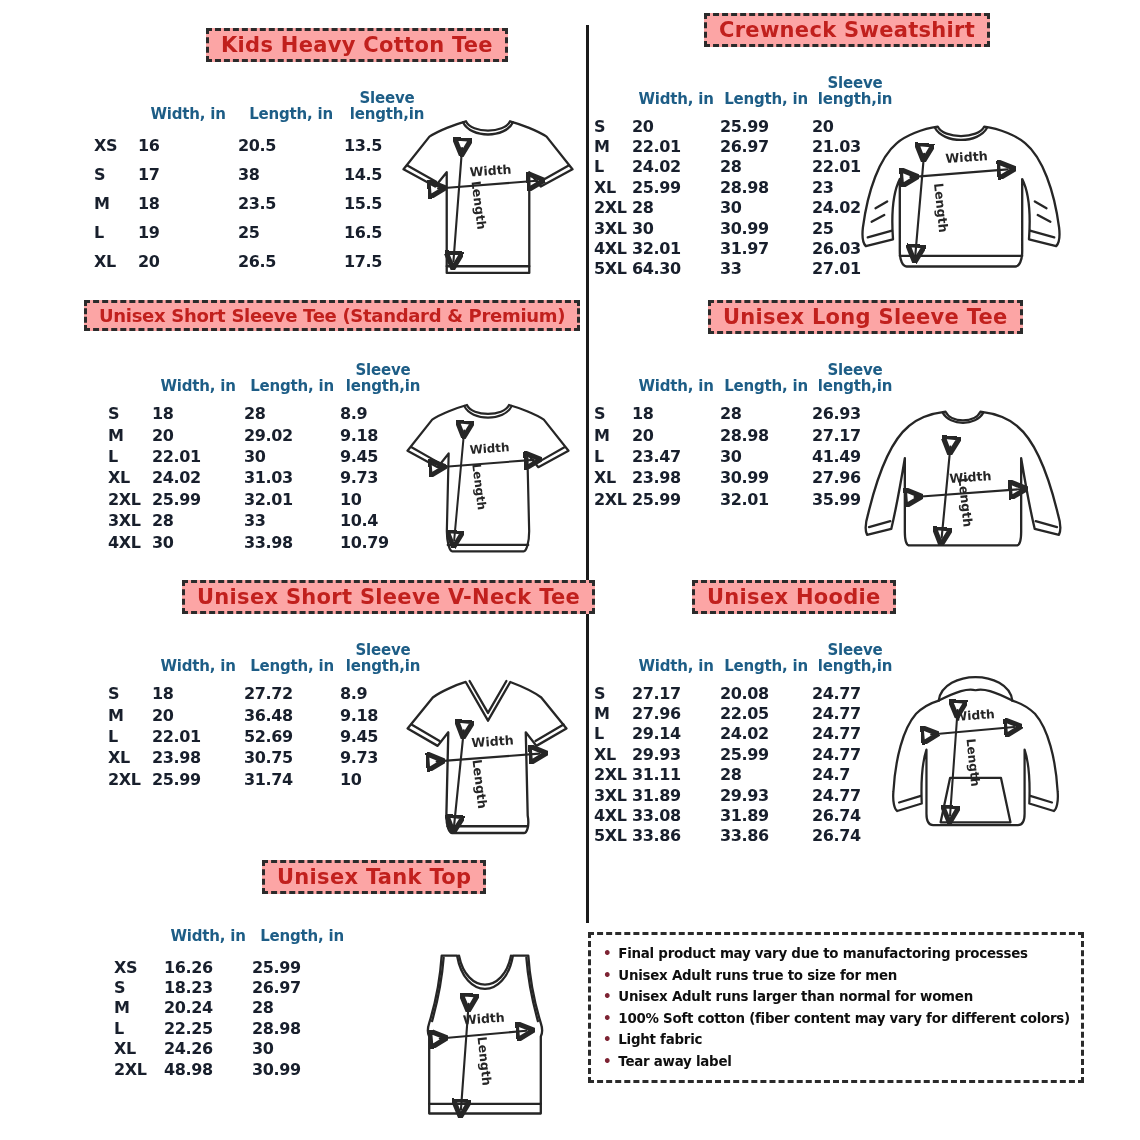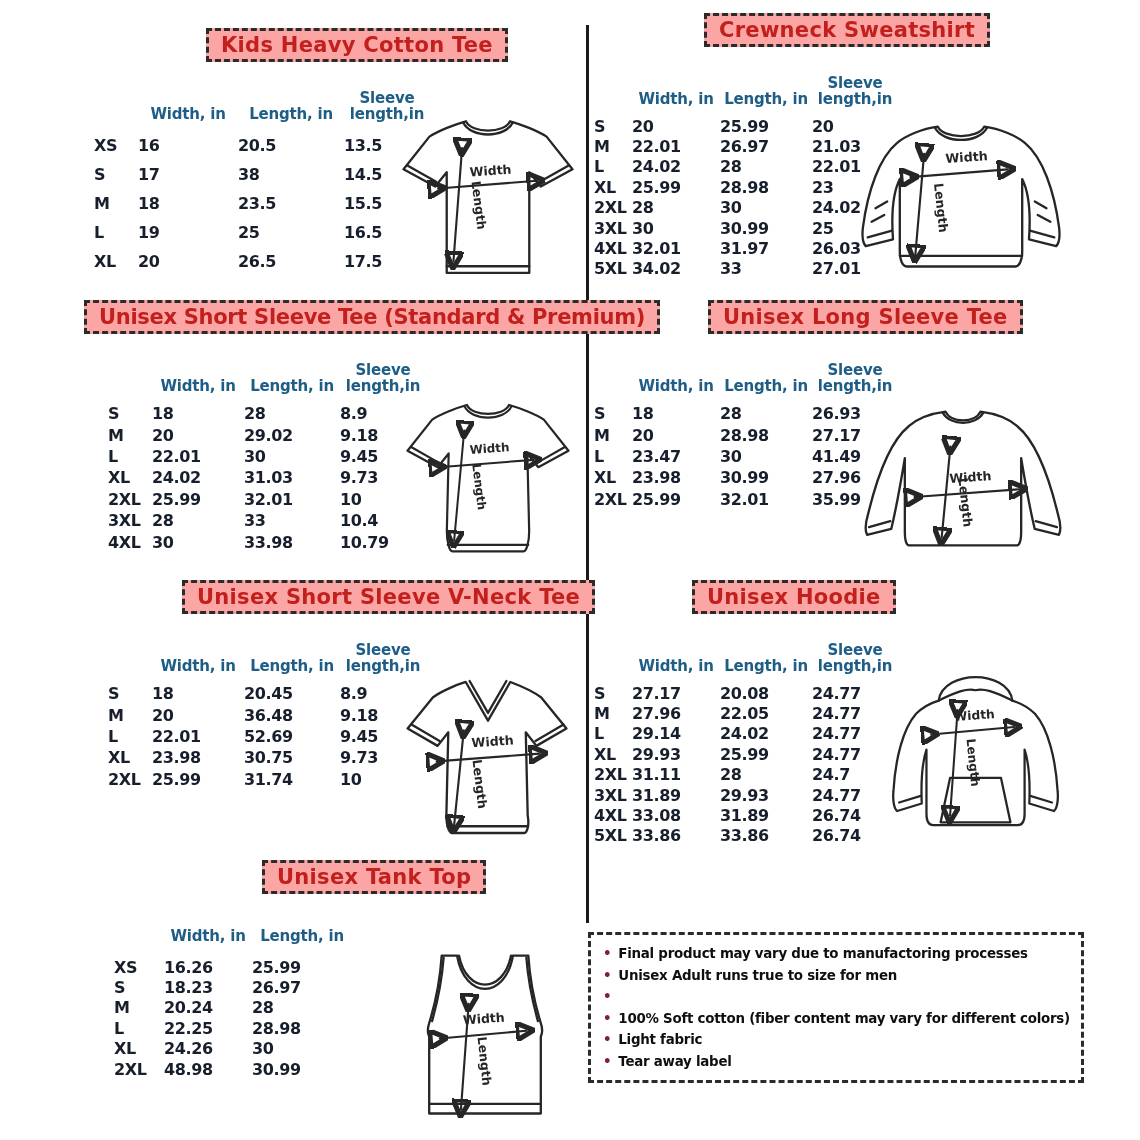--- a/index.html
+++ b/index.html
@@ -3,21 +3,21 @@
 <meta charset="utf-8">
 <style>
   html,body{margin:0;padding:0;background:#ffffff;}
   #page{position:relative;width:1140px;height:1140px;background:#ffffff;overflow:hidden;
         font-family:"DejaVu Sans",sans-serif;}
   .panel{position:absolute;}
   .divider{position:absolute;background:#1b1b1b;}
   .title-box{position:absolute;top:0;display:inline-block;border:3px dashed #2b2b2b;
              background:#fca5a5;padding:2px 12px;white-space:nowrap;}
   .title-box .ttl{font-weight:bold;color:#c1201d;font-size:21px;letter-spacing:.3px;}
-  .title-sm .ttl{font-size:21px;letter-spacing:-0.3px;}
+  .title-sm .ttl{font-size:18px;letter-spacing:-0.3px;}
   .size-table{position:absolute;}
   .thead,.trow{display:grid;align-items:end;}
   .thead{min-height:42px;margin-bottom:9px;}
   .thead.single{min-height:26px;margin-bottom:13px;}
   .th{color:#1d5d86;font-weight:bold;font-size:15px;text-align:center;line-height:1.08;
       letter-spacing:-0.2px;}
   .th-sleeve{max-width:82px;justify-self:center;}
   .td{font-weight:bold;font-size:16px;color:#181f2c;letter-spacing:-0.4px;}
   .rh29 .trow{height:29px;align-items:center;}
   .rh21 .trow{height:21.4px;align-items:center;}
@@ -159,21 +159,21 @@
           <span class="td">25</span>
         </div>
           <div class="trow">
           <span class="td">4XL</span>
           <span class="td">32.01</span>
           <span class="td">31.97</span>
           <span class="td">26.03</span>
         </div>
           <div class="trow">
           <span class="td">5XL</span>
-          <span class="td">34.02</span>
+          <span class="td">64.30</span>
           <span class="td">33</span>
           <span class="td">27.01</span>
         </div>
         </div>
     </div>
     <svg class="garment" style="left:262px;top:100px" width="214" height="170" viewBox="0 0 220 175">
       <defs>
           <marker id="ah-c" markerWidth="9" markerHeight="9" refX="5" refY="4.5" orient="auto">
         <path d="M0.5,0.5 L8.5,4.5 L0.5,8.5 Z" fill="#262626" stroke="none"></path>
           </marker>
@@ -340,21 +340,21 @@
         <span></span>
         <span class="th">Width, in</span>
         <span class="th">Length, in</span>
         <span class="th th-sleeve">Sleeve length,in</span>
       </div>
       <div>
 
       <div class="trow">
           <span class="td">S</span>
           <span class="td">18</span>
-          <span class="td">20.45</span>
+          <span class="td">27.72</span>
           <span class="td">8.9</span>
         </div>
           <div class="trow">
           <span class="td">M</span>
           <span class="td">20</span>
           <span class="td">36.48</span>
           <span class="td">9.18</span>
         </div>
           <div class="trow">
           <span class="td">L</span>
@@ -544,20 +544,21 @@
     <div class="note-line">
         <span class="bullet">•</span>
         <span>Final product may vary due to manufactoring processes</span>
       </div>
         <div class="note-line">
         <span class="bullet">•</span>
         <span>Unisex Adult runs true to size for men</span>
       </div>
         <div class="note-line">
         <span class="bullet">•</span>
+        <span>Unisex Adult runs larger than normal for women</span>
       </div>
         <div class="note-line">
         <span class="bullet">•</span>
         <span>100% Soft cotton (fiber content may vary for different colors)</span>
       </div>
         <div class="note-line">
         <span class="bullet">•</span>
         <span>Light fabric</span>
       </div>
         <div class="note-line">

